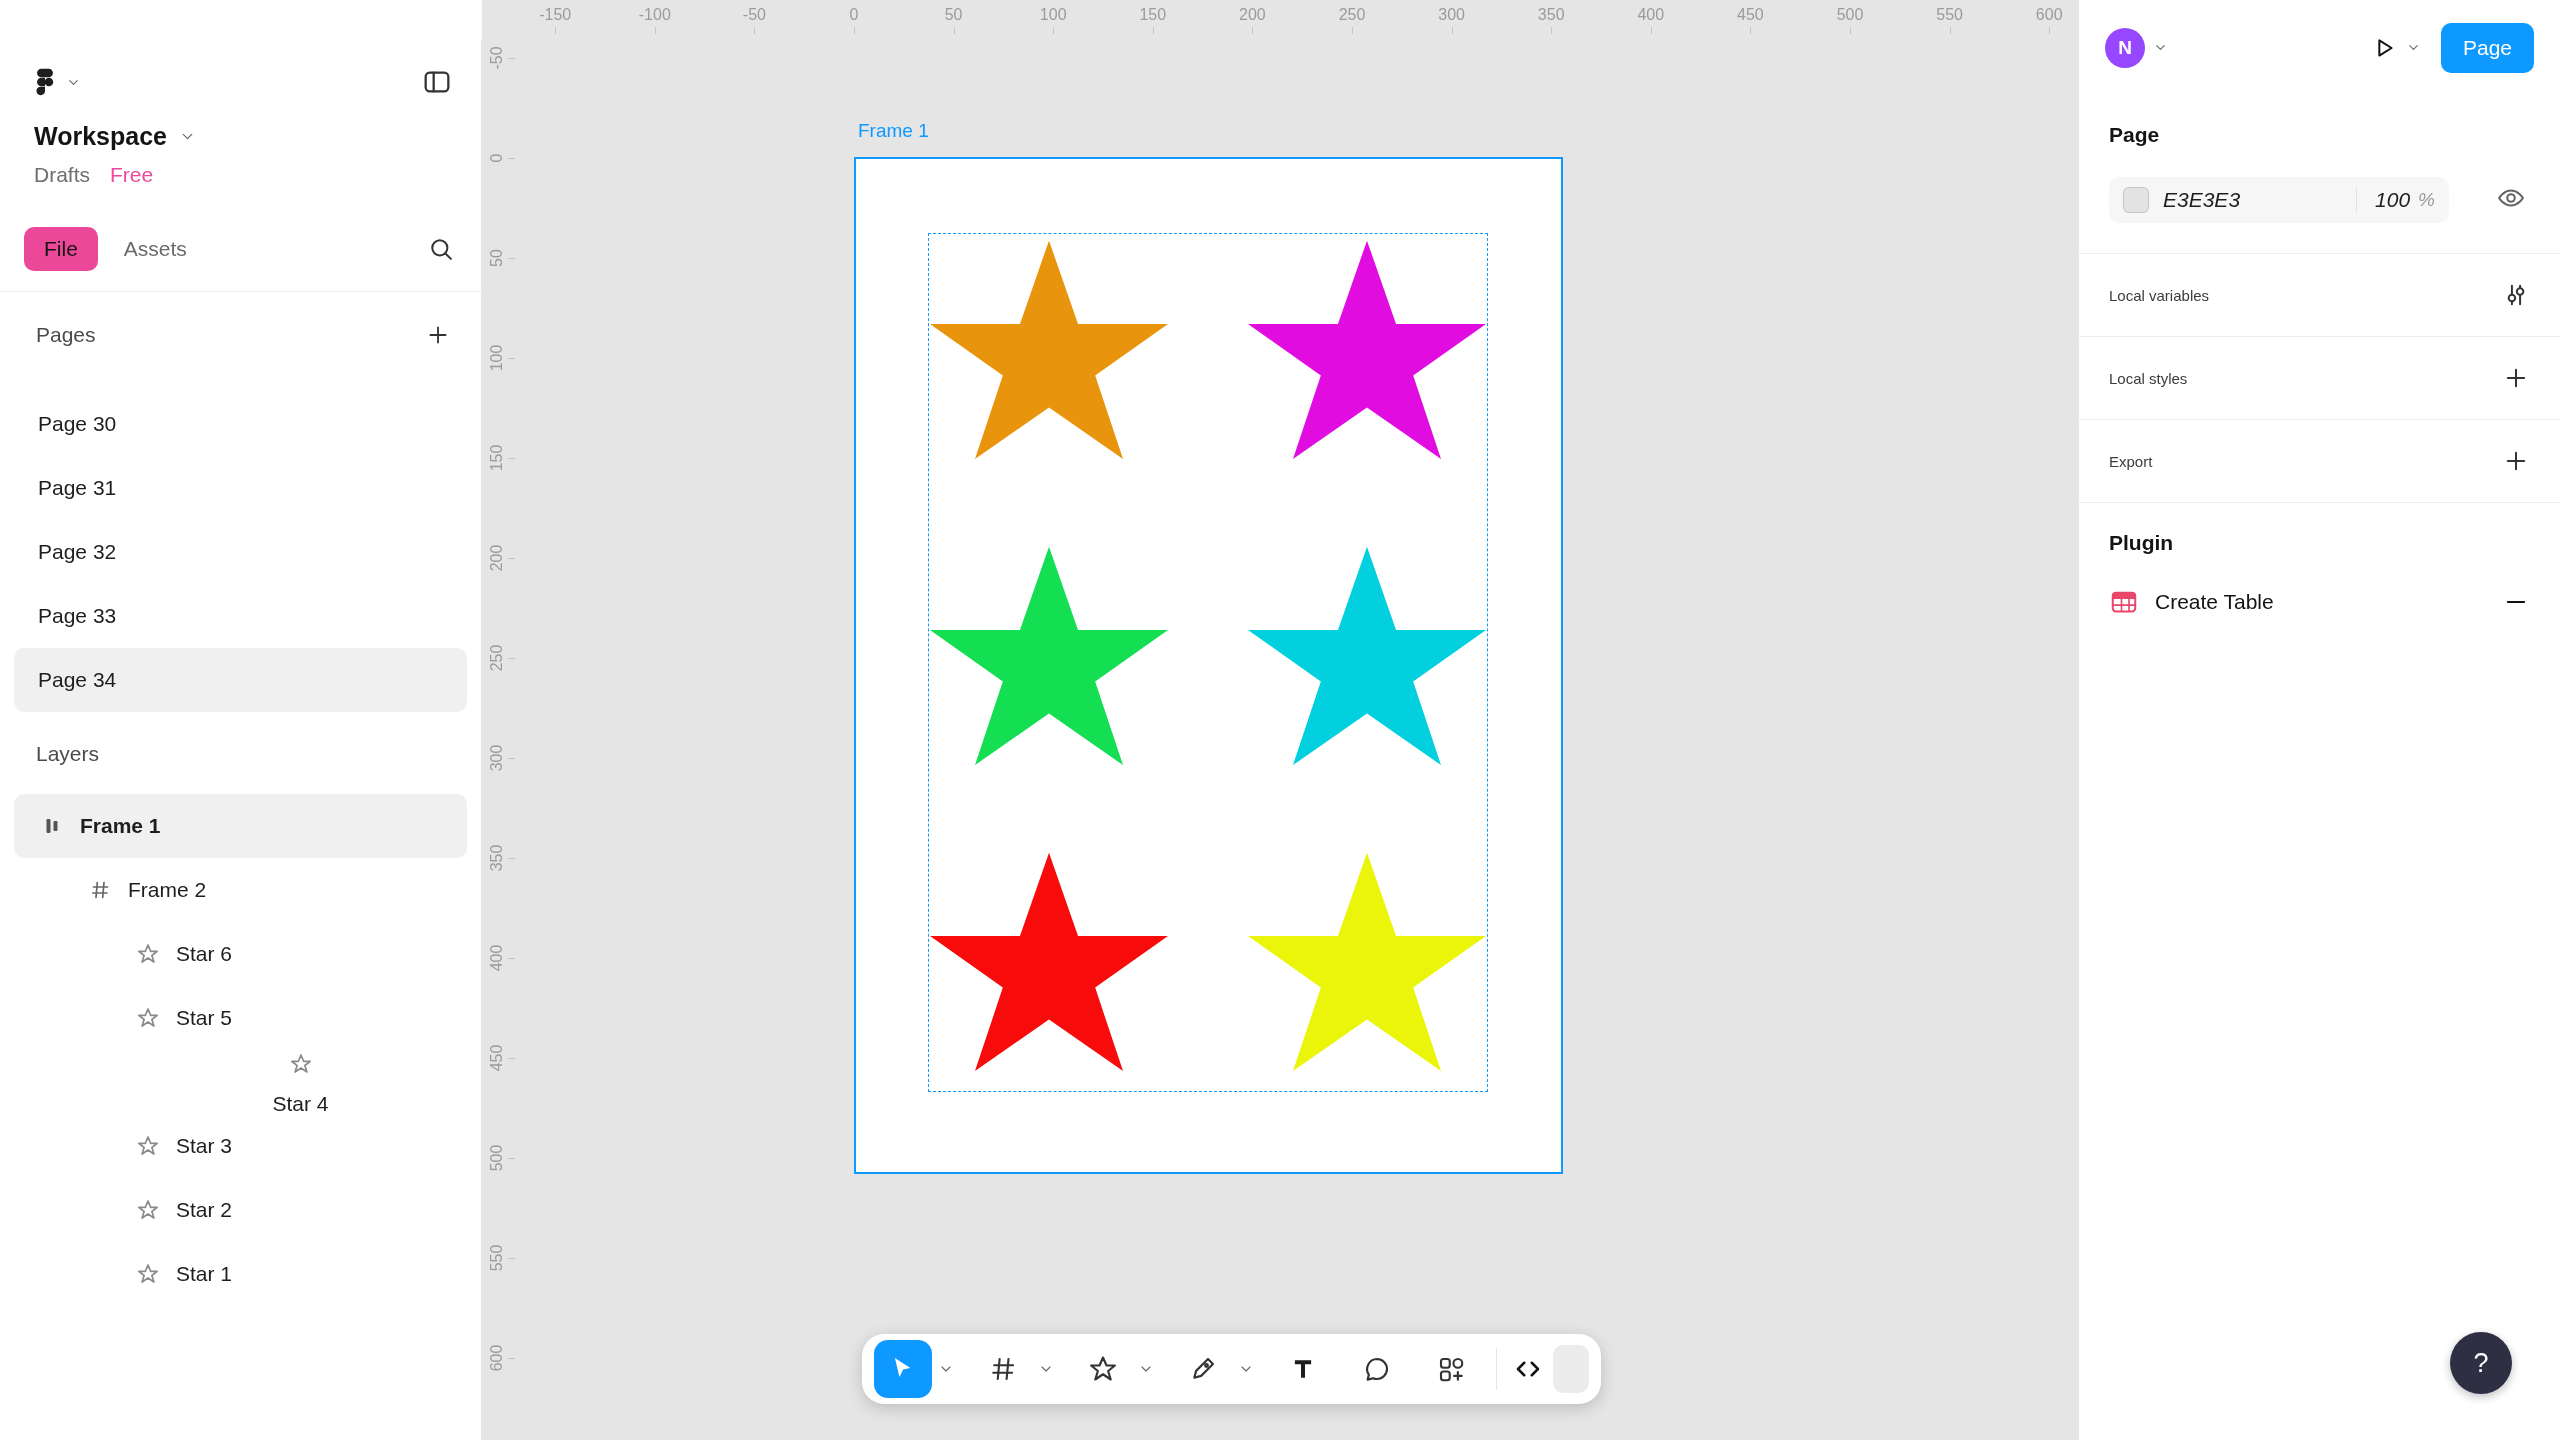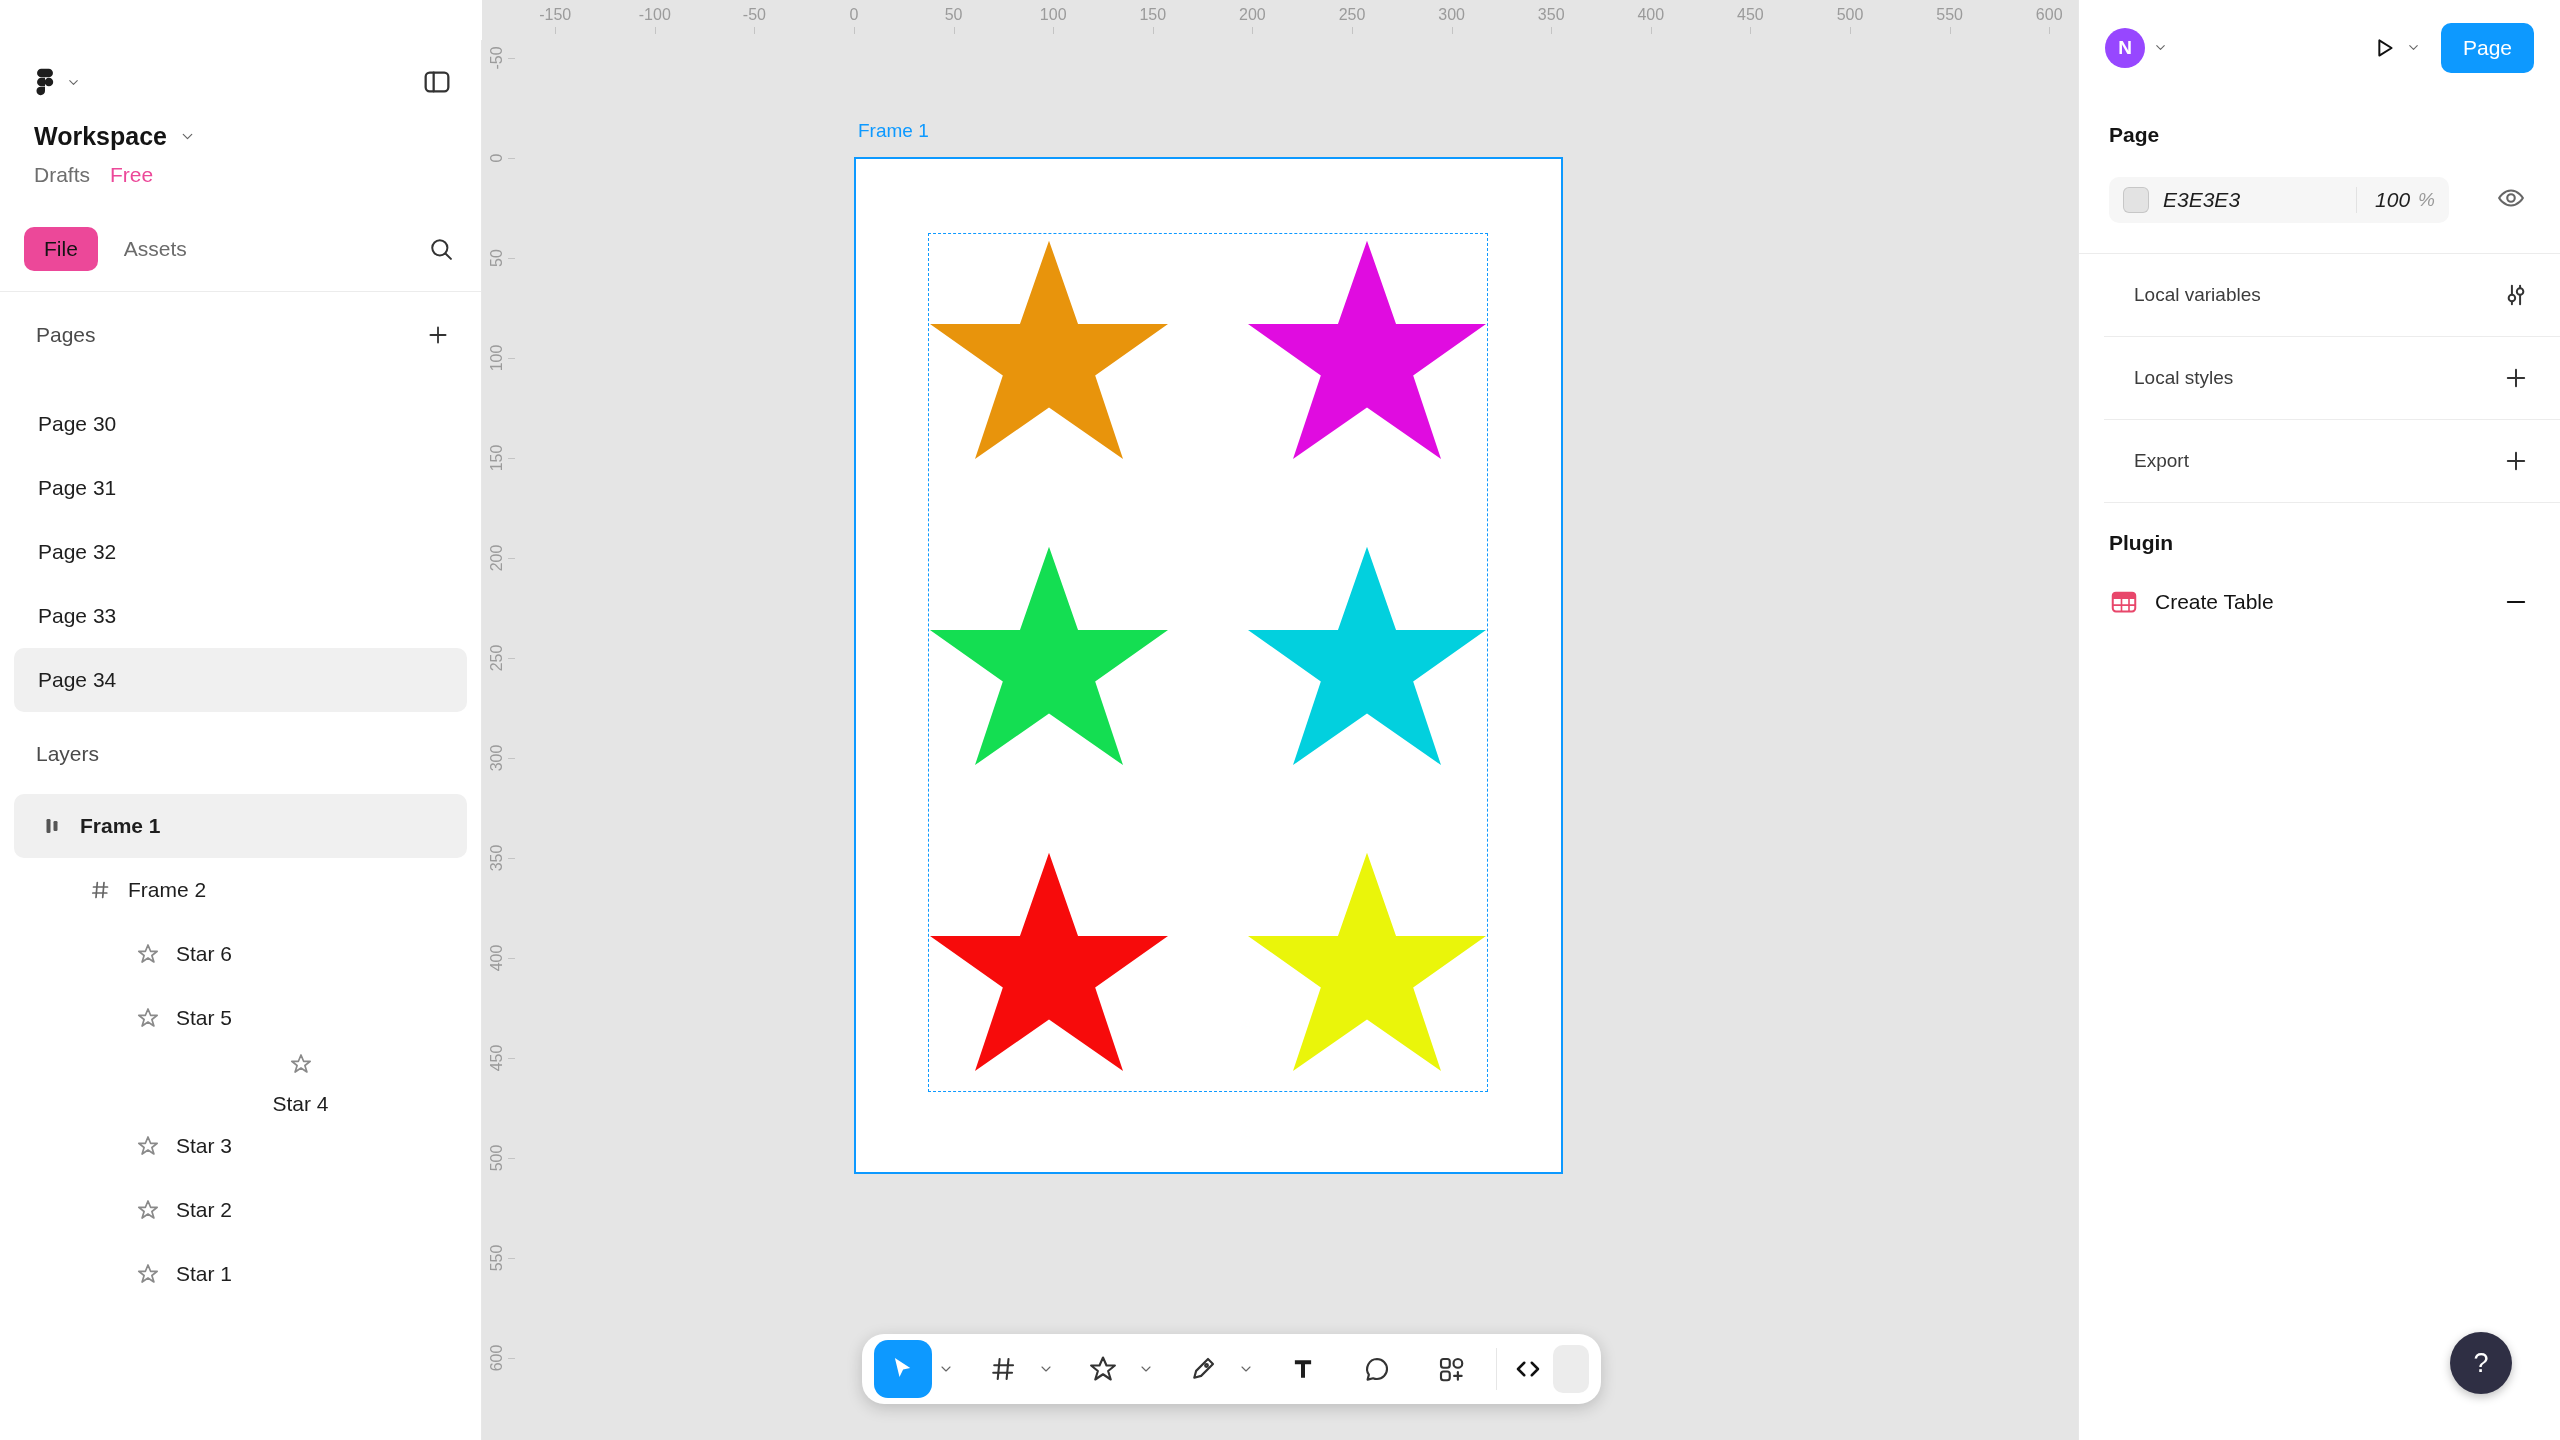--- a/index.html
+++ b/index.html
@@ -87,21 +87,21 @@
   .color-field{ display:flex; align-items:center; background:#f6f6f6; border-radius:10px;
                 padding:10px 14px; gap:14px; width:340px; }
   .swatch{ width:26px; height:26px; border-radius:6px; border:1px solid rgba(0,0,0,.12); flex:none; }
   .hex{ font-size:21px; color:#1e1e1e; }
   .opacity-group{ margin-left:auto; display:flex; align-items:center; gap:8px; }
   .cf-divider{ width:1px; height:26px; background:#e2e2e2; margin-right:10px; }
   .opacity-val{ font-size:21px; color:#1e1e1e; }
   .opacity-unit{ font-size:19px; color:#9a9a9a; }
   .eye-wrap{ margin-left:auto; }
   .rs-row{ height:83px; display:flex; align-items:center; padding:0 30px; border-bottom:1px solid #ececec;
-           font-size:19px; color:#3c3c3c;margin-left:25px; }
+           font-size:15px; color:#3c3c3c; }
   .rs-row .spacer{ flex:1; }
   .rs-plugin{ padding:28px 30px; }
   .plugin-row{ margin-top:32px; display:flex; align-items:center; gap:16px; font-size:21px;
                color:#141414; font-weight:500; }
   .plugin-row .spacer{ flex:1; }
 
   #help-btn{ position:absolute; right:48px; bottom:46px; width:62px; height:62px; border-radius:50%;
              background:#2f2f44; color:#fff; font-size:27px; display:flex; align-items:center;
              justify-content:center; box-shadow:0 3px 10px rgba(0,0,0,.25); z-index:9; }
 </style>

